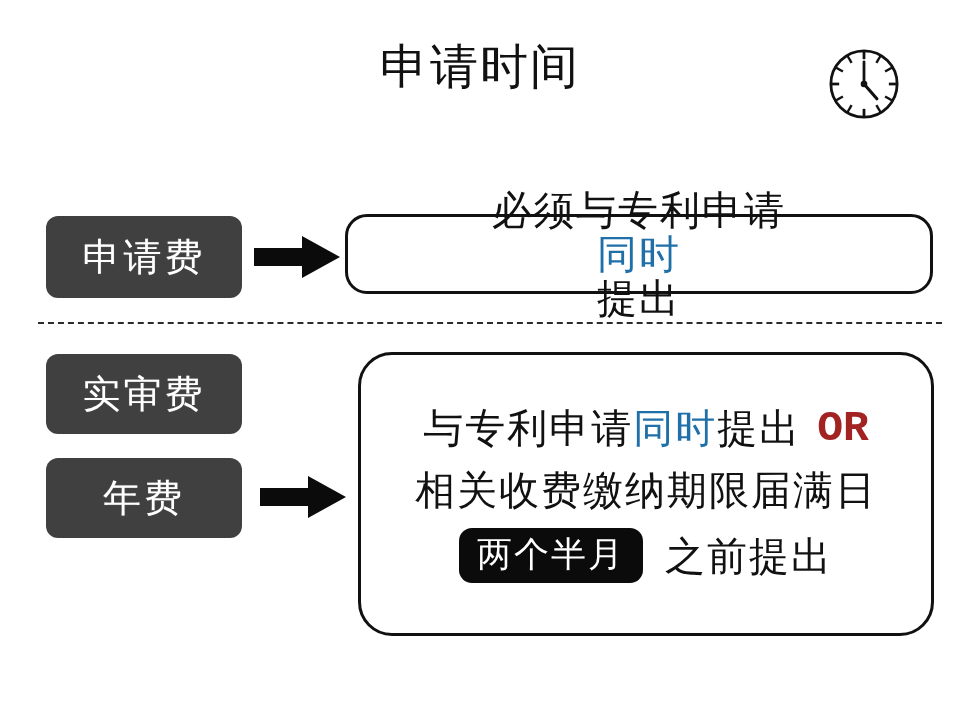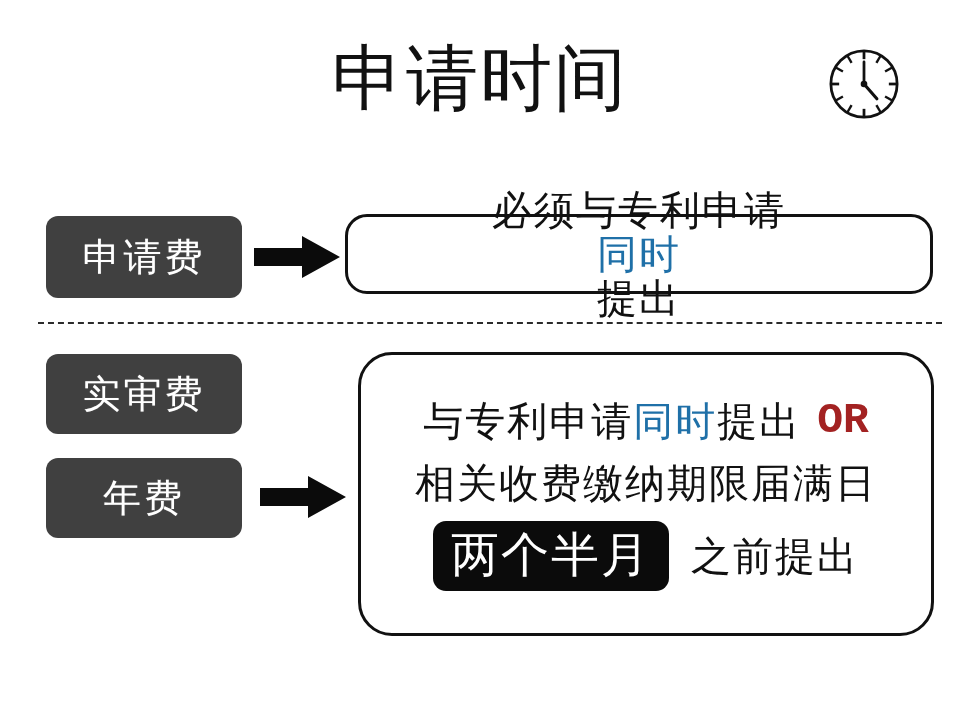--- a/index.html
+++ b/index.html
@@ -18,21 +18,21 @@
     overflow: hidden;
   }
 
   
   .page-title {
     position: absolute;
     left: 0;
     top: 42px;
     width: 960px;
     text-align: center;
-    font-size: 72px;
+    font-size: 48px;
     font-weight: 400;
     color: #111111;
     letter-spacing: 2px;
     line-height: 1;
     font-family: "DejaVu Sans", "Liberation Sans", sans-serif;
   }
   .clock-icon {
     position: absolute;
     left: 818px;
     top: 38px;
@@ -132,21 +132,21 @@
   }
 
   .badge-black {
     display: inline-flex;
     align-items: center;
     justify-content: center;
     background: #0b0b0b;
     color: #ffffff;
     border-radius: 13px;
     padding: 6px 18px 9px 18px;
-    font-size: 48px;
+    font-size: 35px;
     letter-spacing: 2px;
     font-family: "DejaVu Sans", "Liberation Sans", sans-serif;
     line-height: 1.15;
   }
   .badge-tail {
     margin-left: 22px;
   }
 </style>
 </head>
 <body>

